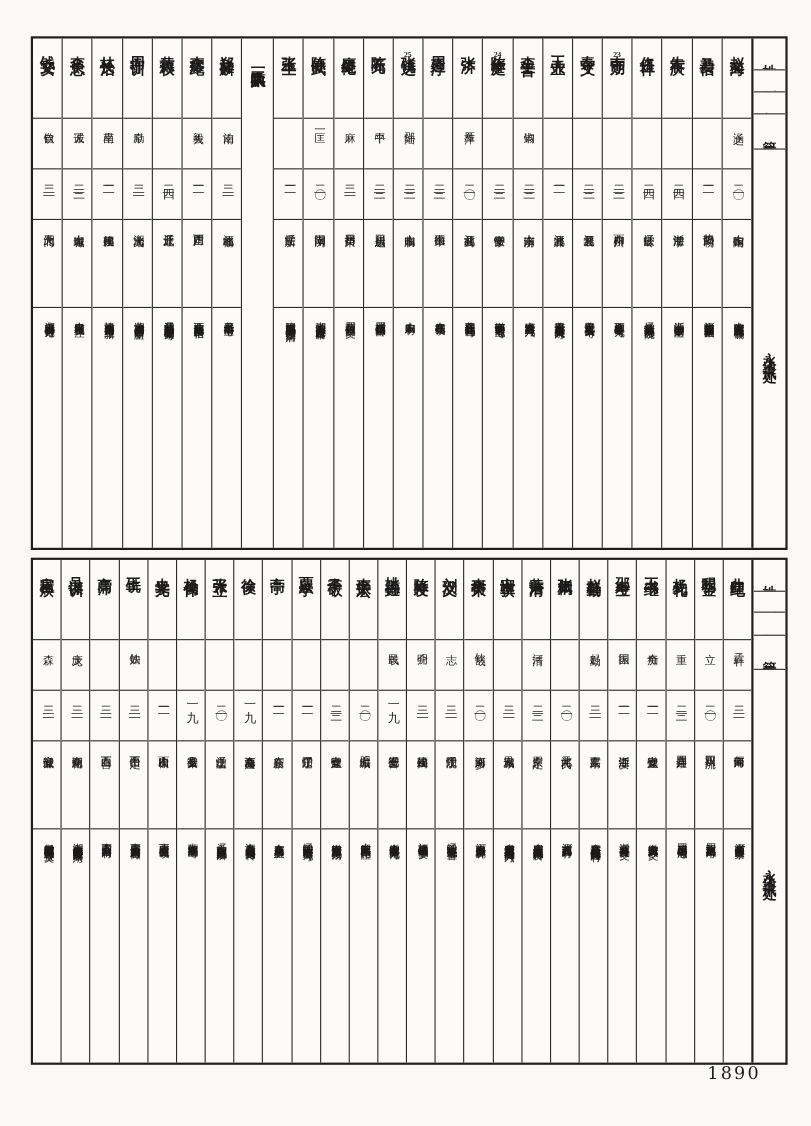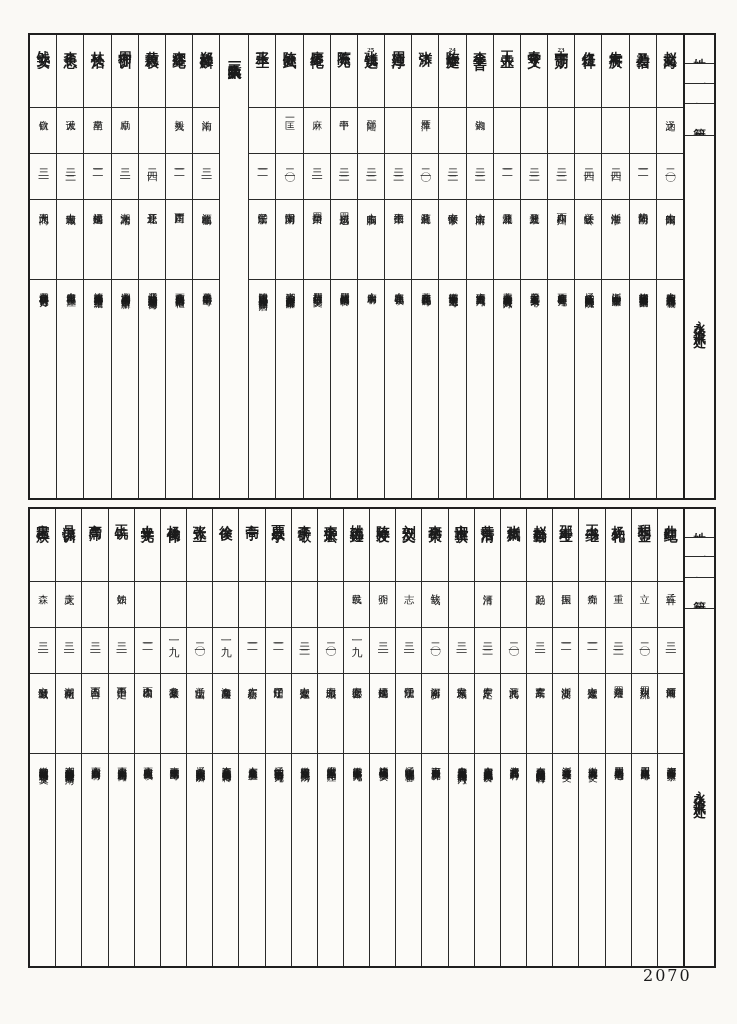--- a/index.html
+++ b/index.html
@@ -998,13 +998,13 @@
     <div class="cell c-origin">
       <span class="vtext origin-text">安徽舒城</span>
     </div>
     <div class="cell c-addr">
       <span class="vtext addr-text">安徽舒城乾汊河镇宋仁和宝号转交</span>
     </div>
   </div>
 </div>
 </div>
 
-<div class="page-number">2070</div>
+<div class="page-number">1890</div>
 
 </body></html>

